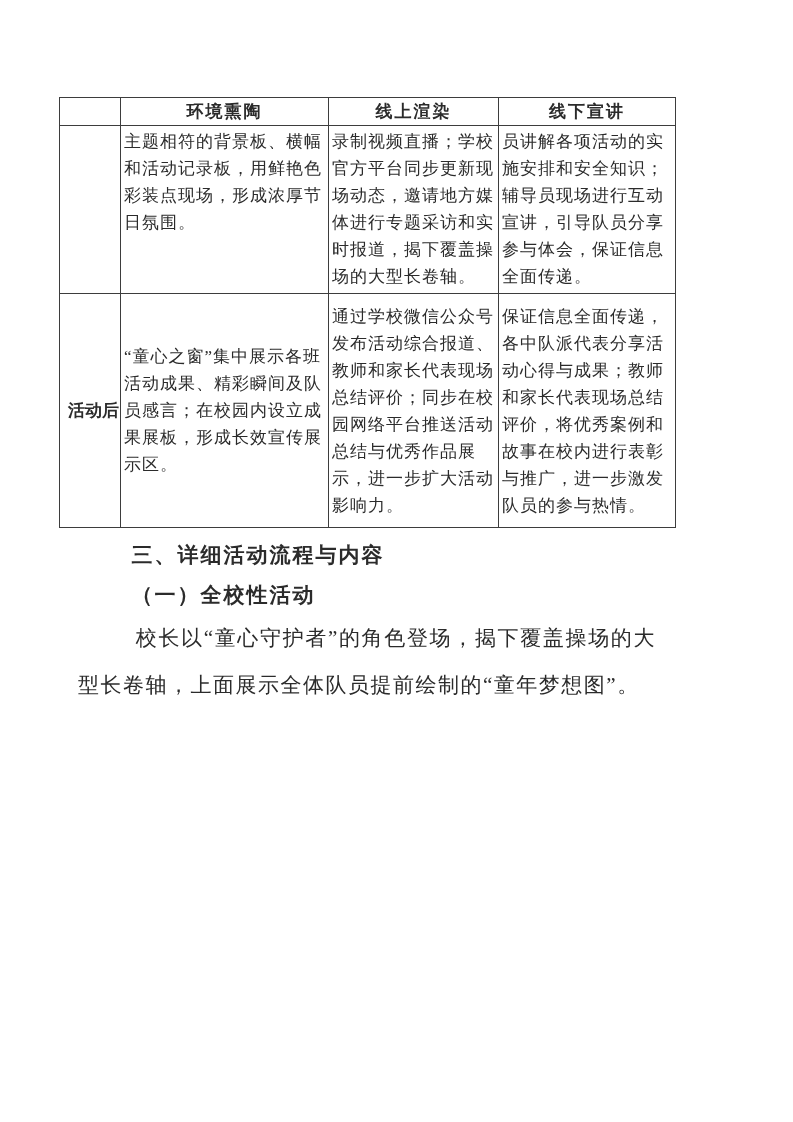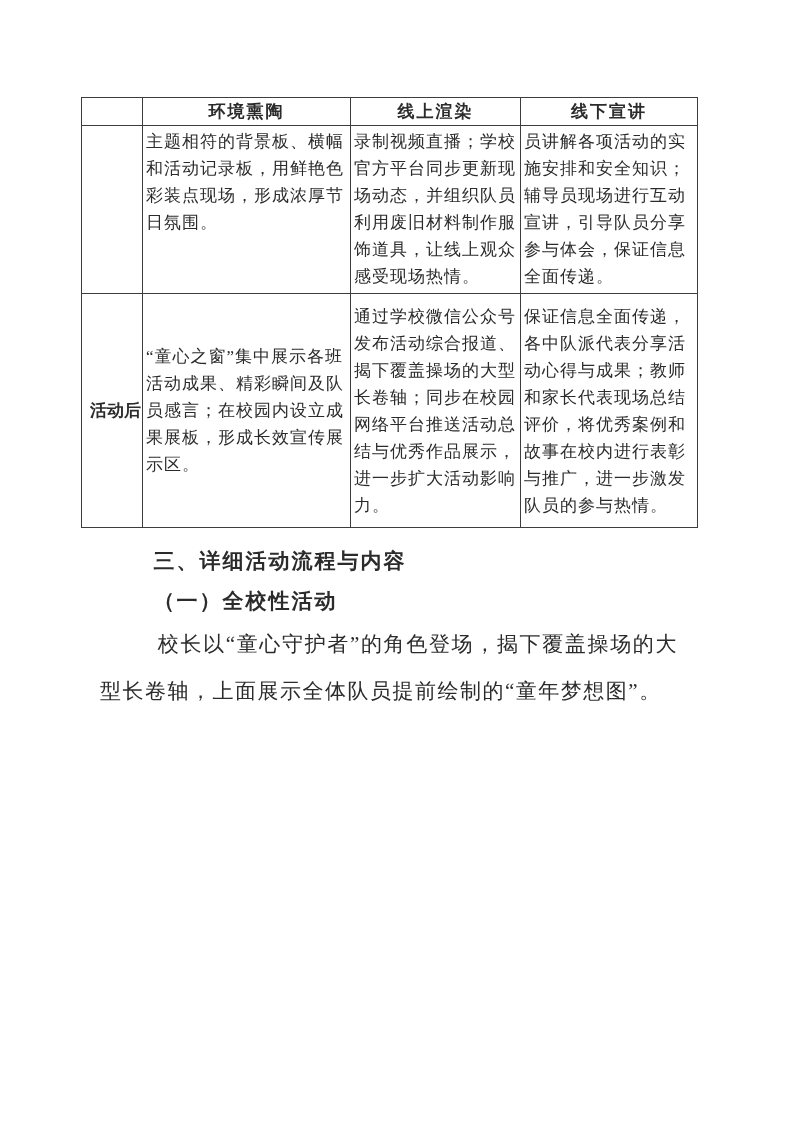--- a/index.html
+++ b/index.html
@@ -4,21 +4,21 @@
 <style>
   * { margin: 0; padding: 0; box-sizing: border-box; }
   html, body { background: #ffffff; }
   .page {
     position: relative;
     width: 793px;
     height: 1122px;
     background: #ffffff;
     font-family: "Liberation Serif", "DejaVu Serif", serif;
     color: #2b2b2b;
-    padding: 97px 0 0 81px;
+    padding: 97px 0 0 59px;
     overflow: hidden;
   }
 
   
   table.doc-table {
     border-collapse: collapse;
     table-layout: fixed;
     width: 616px;
   }
   .doc-table td, .doc-table th {
@@ -57,21 +57,21 @@
     font-size: 21px;
   }
   .text-block .hd {
     font-size: 21px;
     font-weight: bold;
     letter-spacing: 2px;
     line-height: 40px;
     text-indent: 2.55em;
     white-space: nowrap;
   }
-  .text-block .hd.first { margin-top: 13px; }
+  .text-block .hd.first { margin-top: 7px; }
   .text-block p.para {
     text-align: justify;
     text-indent: 2.75em;
     line-height: 47px;
     letter-spacing: 1.5px;
     word-break: break-all;
   }
 </style>
 </head>
 <body>
@@ -88,27 +88,27 @@
     <tbody>
         <tr class="head">
       <th></th>
       <th>环境熏陶</th>
       <th>线上渲染</th>
       <th>线下宣讲</th>
     </tr>
     <tr class="row-a">
       <td class="row-label"></td>
       <td class="body-cell">主题相符的背景板、横幅和活动记录板，用鲜艳色彩装点现场，形成浓厚节日氛围。</td>
-      <td class="body-cell">录制视频直播；学校官方平台同步更新现场动态，并组织队员利用废旧材料制作服饰道具，让线上观众感受现场热情。</td>
+      <td class="body-cell">录制视频直播；学校官方平台同步更新现场动态，邀请地方媒体进行专题采访和实时报道，揭下覆盖操场的大型长卷轴。</td>
       <td class="body-cell">员讲解各项活动的实施安排和安全知识；辅导员现场进行互动宣讲，引导队员分享参与体会，保证信息全面传递。</td>
     </tr>
     <tr class="row-b">
       <td class="row-label">活动后</td>
       <td class="body-cell">“童心之窗”集中展示各班活动成果、精彩瞬间及队员感言；在校园内设立成果展板，形成长效宣传展示区。</td>
-      <td class="body-cell">通过学校微信公众号发布活动综合报道、揭下覆盖操场的大型长卷轴；同步在校园网络平台推送活动总结与优秀作品展示，进一步扩大活动影响力。</td>
+      <td class="body-cell">通过学校微信公众号发布活动综合报道、教师和家长代表现场总结评价；同步在校园网络平台推送活动总结与优秀作品展示，进一步扩大活动影响力。</td>
       <td class="body-cell">保证信息全面传递，各中队派代表分享活动心得与成果；教师和家长代表现场总结评价，将优秀案例和故事在校内进行表彰与推广，进一步激发队员的参与热情。</td>
     </tr>
   </tbody>
     </table>
 
   <div class="text-block">
     <div class="hd first">三、详细活动流程与内容</div>
     <div class="hd">（一）全校性活动</div>
     <p class="para">校长以“童心守护者”的角色登场，揭下覆盖操场的大型长卷轴，上面展示全体队员提前绘制的“童年梦想图”。</p>
   </div>

